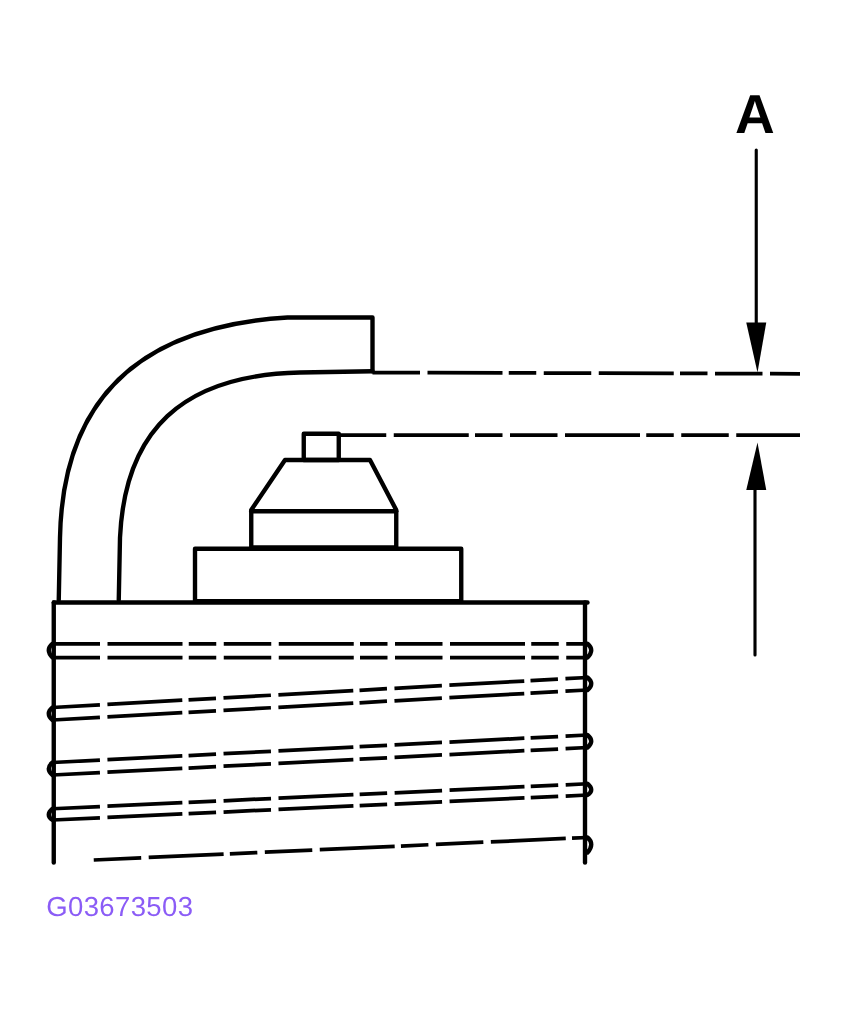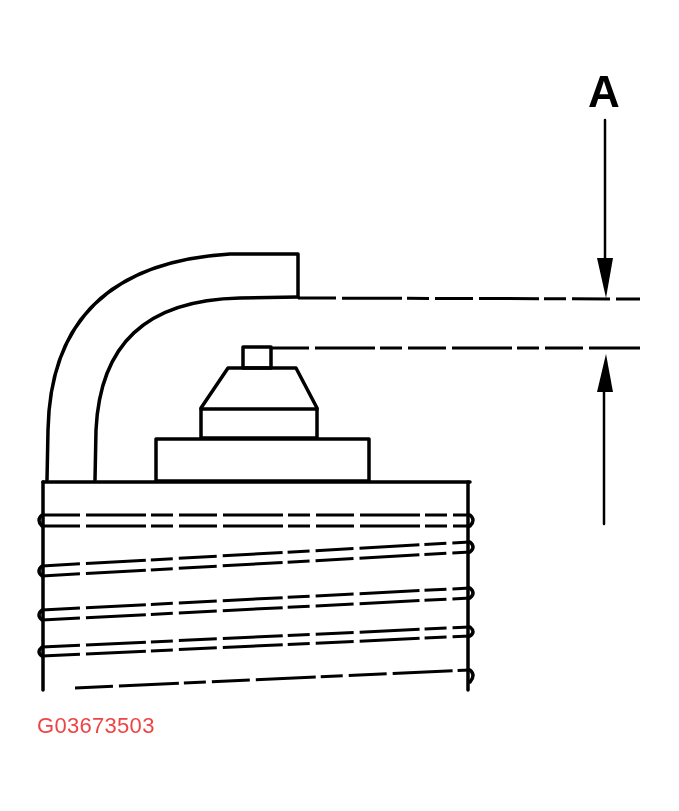--- a/index.html
+++ b/index.html
@@ -2,21 +2,21 @@
 <html><head>
   <meta charset="utf-8">
   <style>
     html, body { margin: 0; padding: 0; background: #ffffff; }
     body { width: 679px; height: 811px; position: relative; overflow: hidden; font-family: "Liberation Sans", sans-serif; }
     #diagram { position: absolute; left: 0; top: 0; width: 679px; height: 811px; }
     .stroke { fill: none; stroke: #000; stroke-width: 3.5; stroke-linecap: round; stroke-linejoin: round; }
     .thin { fill: none; stroke: #000; stroke-width: 2.5; stroke-linecap: round; }
     .dash { fill: none; stroke: #000; stroke-width: 3; stroke-dasharray: 38 6 60 5 22 6; }
     .label-a { position: absolute; left: 588px; top: 70px; font-size: 44px; font-weight: bold; color: #000; line-height: 1; }
-    .fig-id { position: absolute; left: 37px; top: 713px; font-size: 22px; color: #ef4444; letter-spacing: 0.3px; }
+    .fig-id { position: absolute; left: 37px; top: 713px; font-size: 22px; color: #8b5cf6; letter-spacing: 0.3px; }
   </style>
 </head>
 <body>
 
 <svg id="diagram" viewBox="0 0 679 811" xmlns="http://www.w3.org/2000/svg">
 
   <g>
     <path class="stroke" d="M 47 480 L 48 430 C 50 330 100 262 230 254 L 298 254 L 298 297"></path>
     <path class="stroke" d="M 95 480 L 96 430 C 100 345 145 300 240 298 L 298 297"></path>
   </g>

